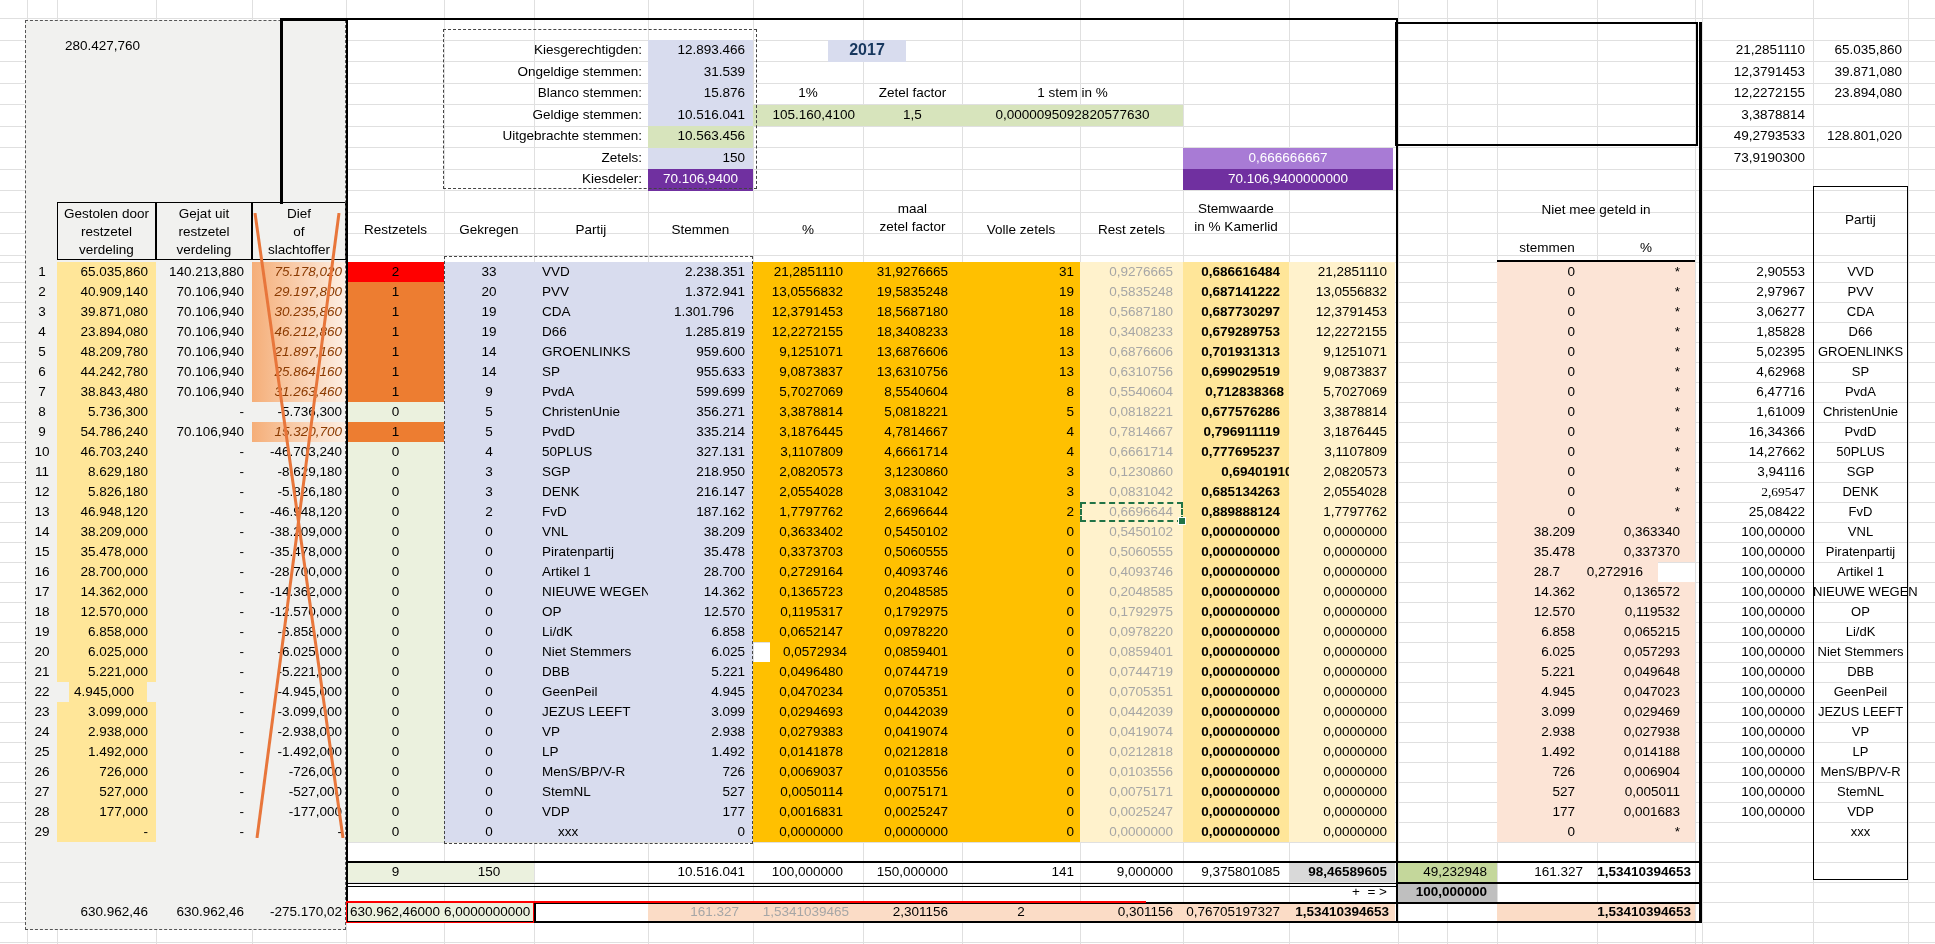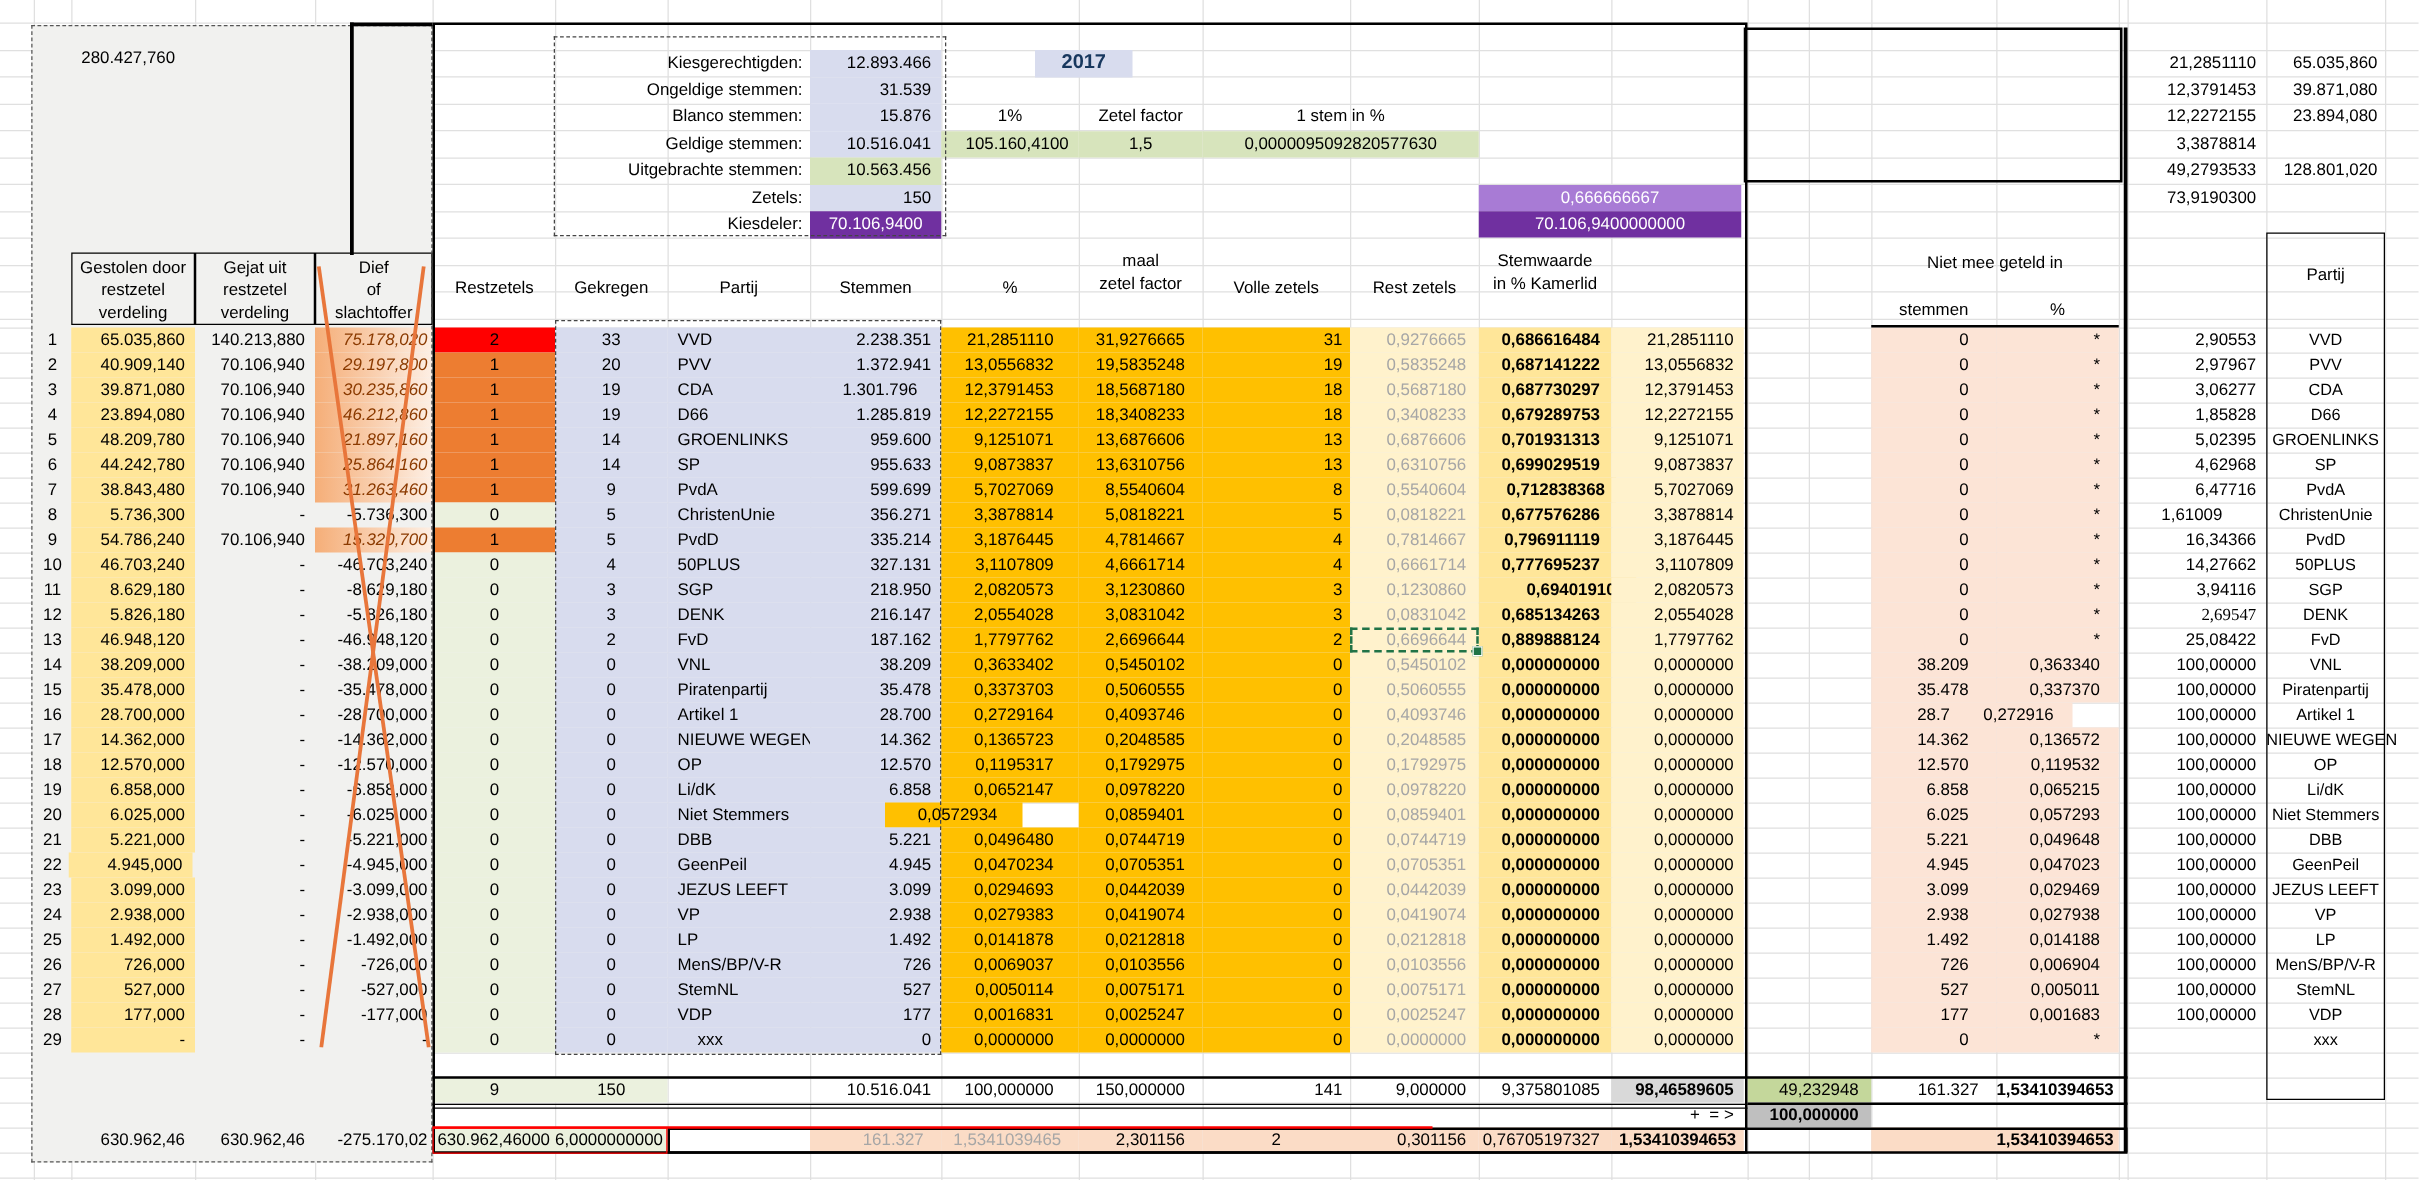--- a/index.html
+++ b/index.html
@@ -306,21 +306,21 @@
     <div class="cell lav l" style="left: 534px; top: 402px; width: 114px; height: 20px; padding-left: 8px;">ChristenUnie</div>
     <div class="cell lav r" style="left: 648px; top: 402px; width: 105px; height: 20px; padding-right: 8px;">356.271</div>
     <div class="cell gold r" style="left: 753px; top: 402px; width: 110px; height: 20px; padding-right: 20px;">3,3878814</div>
     <div class="cell gold r" style="left: 863px; top: 402px; width: 99px; height: 20px; padding-right: 14px;">5,0818221</div>
     <div class="cell gold r" style="left: 962px; top: 402px; width: 118px; height: 20px; padding-right: 6px;">5</div>
     <div class="cell pale r greytx" style="left: 1080px; top: 402px; width: 103px; height: 20px; padding-right: 10px;">0,0818221</div>
     <div class="cell pale2 r b" style="left: 1183px; top: 402px; width: 106px; height: 20px; padding-right: 9px;">0,677576286</div>
     <div class="cell pale r" style="left: 1289px; top: 402px; width: 106px; height: 20px; padding-right: 8px;">3,3878814</div>
     <div class="cell pink r" style="left: 1497px; top: 402px; width: 100px; height: 20px; padding-right: 22px;">0</div>
     <div class="cell pink r" style="left: 1597px; top: 402px; width: 98px; height: 20px; padding-right: 15px;">*</div>
-    <div class="cell r" style="left: 1702px; top: 402px; width: 111px; height: 20px; padding-right: 8px; text-align: center;">1,61009</div>
+    <div class="cell r" style="left: 1702px; top: 402px; width: 111px; height: 20px; padding-right: 8px;">1,61009</div>
     <div class="cell c" style="left: 1813px; top: 402px; width: 95px; height: 20px; font-size: 13px;">ChristenUnie</div>
     <div class="cell c" style="left: 27px; top: 422px; width: 30px; height: 20px;">9</div>
     <div class="cell pale2 r" style="left: 57px; top: 422px; width: 99px; height: 20px; padding-right: 8px;">54.786,240</div>
     <div class="cell r" style="left: 156px; top: 422px; width: 96px; height: 20px; padding-right: 8px;">70.106,940</div>
     <div class="cell dief-bar r" style="left: 252px; top: 422px; width: 94px; height: 20px; padding-right: 4px;">15.320,700</div>
     <div class="cell orangebg c" style="left: 347px; top: 422px; width: 97px; height: 20px;">1</div>
     <div class="cell lav c" style="left: 444px; top: 422px; width: 90px; height: 20px;">5</div>
     <div class="cell lav l" style="left: 534px; top: 422px; width: 114px; height: 20px; padding-left: 8px;">PvdD</div>
     <div class="cell lav r" style="left: 648px; top: 422px; width: 105px; height: 20px; padding-right: 8px;">335.214</div>
     <div class="cell gold r" style="left: 753px; top: 422px; width: 110px; height: 20px; padding-right: 20px;">3,1876445</div>
@@ -514,21 +514,21 @@
     <div class="cell r" style="left: 1702px; top: 622px; width: 111px; height: 20px; padding-right: 8px;">100,00000</div>
     <div class="cell c" style="left: 1813px; top: 622px; width: 95px; height: 20px; font-size: 13px;">Li/dK</div>
     <div class="cell c" style="left: 27px; top: 642px; width: 30px; height: 20px;">20</div>
     <div class="cell pale2 r" style="left: 57px; top: 642px; width: 99px; height: 20px; padding-right: 8px;">6.025,000</div>
     <div class="cell r" style="left: 156px; top: 642px; width: 96px; height: 20px; padding-right: 8px;">-</div>
     <div class="cell r" style="left: 252px; top: 642px; width: 94px; height: 20px; padding-right: 4px;">-6.025,000</div>
     <div class="cell green3 c" style="left: 347px; top: 642px; width: 97px; height: 20px;">0</div>
     <div class="cell lav c" style="left: 444px; top: 642px; width: 90px; height: 20px;">0</div>
     <div class="cell lav l" style="left: 534px; top: 642px; width: 114px; height: 20px; padding-left: 8px;">Niet Stemmers</div>
     <div class="cell lav r" style="left: 648px; top: 642px; width: 105px; height: 20px; padding-right: 8px;">6.025</div>
-    <div class="cell gold r" style="left: 708px; top: 642px; width: 110px; height: 20px; padding-right: 20px;">0,0572934</div>
+    <div class="cell gold r" style="left: 770px; top: 642px; width: 110px; height: 20px; padding-right: 20px; text-align: center;">0,0572934</div>
     <div class="cell gold r" style="left: 863px; top: 642px; width: 99px; height: 20px; padding-right: 14px;">0,0859401</div>
     <div class="cell gold r" style="left: 962px; top: 642px; width: 118px; height: 20px; padding-right: 6px;">0</div>
     <div class="cell pale r greytx" style="left: 1080px; top: 642px; width: 103px; height: 20px; padding-right: 10px;">0,0859401</div>
     <div class="cell pale2 r b" style="left: 1183px; top: 642px; width: 106px; height: 20px; padding-right: 9px;">0,000000000</div>
     <div class="cell pale r" style="left: 1289px; top: 642px; width: 106px; height: 20px; padding-right: 8px;">0,0000000</div>
     <div class="cell pink r" style="left: 1497px; top: 642px; width: 100px; height: 20px; padding-right: 22px;">6.025</div>
     <div class="cell pink r" style="left: 1597px; top: 642px; width: 98px; height: 20px; padding-right: 15px;">0,057293</div>
     <div class="cell r" style="left: 1702px; top: 642px; width: 111px; height: 20px; padding-right: 8px;">100,00000</div>
     <div class="cell c" style="left: 1813px; top: 642px; width: 95px; height: 20px; font-size: 13px;">Niet Stemmers</div>
     <div class="cell c" style="left: 27px; top: 662px; width: 30px; height: 20px;">21</div>
@@ -543,21 +543,21 @@
     <div class="cell gold r" style="left: 863px; top: 662px; width: 99px; height: 20px; padding-right: 14px;">0,0744719</div>
     <div class="cell gold r" style="left: 962px; top: 662px; width: 118px; height: 20px; padding-right: 6px;">0</div>
     <div class="cell pale r greytx" style="left: 1080px; top: 662px; width: 103px; height: 20px; padding-right: 10px;">0,0744719</div>
     <div class="cell pale2 r b" style="left: 1183px; top: 662px; width: 106px; height: 20px; padding-right: 9px;">0,000000000</div>
     <div class="cell pale r" style="left: 1289px; top: 662px; width: 106px; height: 20px; padding-right: 8px;">0,0000000</div>
     <div class="cell pink r" style="left: 1497px; top: 662px; width: 100px; height: 20px; padding-right: 22px;">5.221</div>
     <div class="cell pink r" style="left: 1597px; top: 662px; width: 98px; height: 20px; padding-right: 15px;">0,049648</div>
     <div class="cell r" style="left: 1702px; top: 662px; width: 111px; height: 20px; padding-right: 8px;">100,00000</div>
     <div class="cell c" style="left: 1813px; top: 662px; width: 95px; height: 20px; font-size: 13px;">DBB</div>
     <div class="cell c" style="left: 27px; top: 682px; width: 30px; height: 20px;">22</div>
-    <div class="cell pale2 r" style="left: 55px; top: 682px; width: 99px; height: 20px; padding-right: 8px;">4.945,000</div>
+    <div class="cell pale2 r" style="left: 69px; top: 682px; width: 78px; height: 20px; padding-right: 8px; text-align: center;">4.945,000</div>
     <div class="cell r" style="left: 156px; top: 682px; width: 96px; height: 20px; padding-right: 8px;">-</div>
     <div class="cell r" style="left: 252px; top: 682px; width: 94px; height: 20px; padding-right: 4px;">-4.945,000</div>
     <div class="cell green3 c" style="left: 347px; top: 682px; width: 97px; height: 20px;">0</div>
     <div class="cell lav c" style="left: 444px; top: 682px; width: 90px; height: 20px;">0</div>
     <div class="cell lav l" style="left: 534px; top: 682px; width: 114px; height: 20px; padding-left: 8px;">GeenPeil</div>
     <div class="cell lav r" style="left: 648px; top: 682px; width: 105px; height: 20px; padding-right: 8px;">4.945</div>
     <div class="cell gold r" style="left: 753px; top: 682px; width: 110px; height: 20px; padding-right: 20px;">0,0470234</div>
     <div class="cell gold r" style="left: 863px; top: 682px; width: 99px; height: 20px; padding-right: 14px;">0,0705351</div>
     <div class="cell gold r" style="left: 962px; top: 682px; width: 118px; height: 20px; padding-right: 6px;">0</div>
     <div class="cell pale r greytx" style="left: 1080px; top: 682px; width: 103px; height: 20px; padding-right: 10px;">0,0705351</div>

